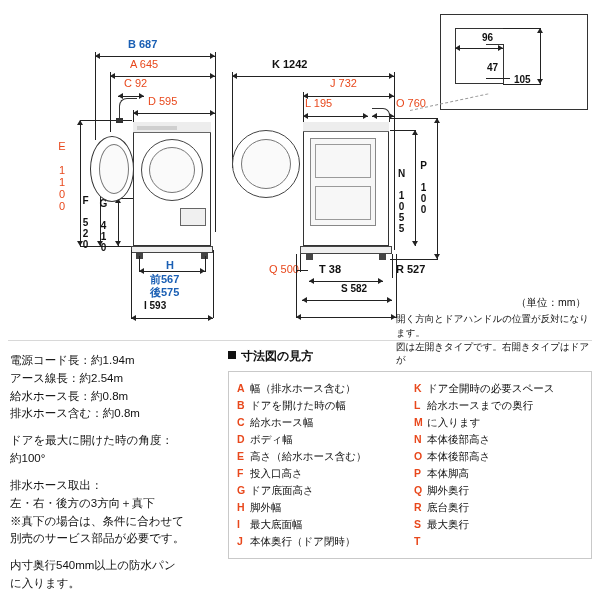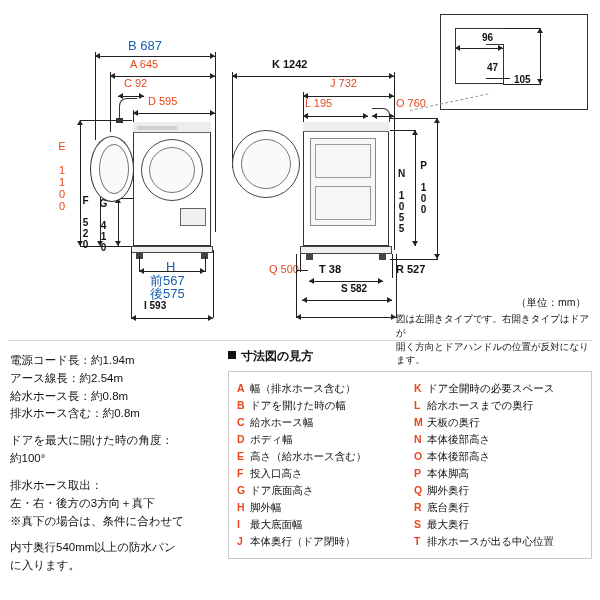--- a/index.html
+++ b/index.html
@@ -7,21 +7,21 @@
   body {
     width:600px; height:600px; background:#ffffff;
     font-family:"Liberation Sans", sans-serif;
     color:#1a1a1a; position:relative; overflow:hidden;
   }
   .stage { position:absolute; left:0; top:0; width:600px; height:600px; }
   .abs { position:absolute; }
 
   
   .dimA { color:#e8481c; font-weight:normal; font-size:11px; white-space:nowrap; }
-  .dimB { color:#1a5fb4; font-weight:normal; font-size:13px; white-space:nowrap; }
+  .dimB { color:#1a5fb4; font-weight:bold; font-size:11px; white-space:nowrap; }
   .dimK { color:#111; font-weight:bold; font-size:11px; white-space:nowrap; }
   .dimS { color:#111; font-weight:bold; font-size:10px; white-space:nowrap; }
 
   .vtext { writing-mode:vertical-rl; text-orientation:upright; letter-spacing:0px; }
 
   
   .hline { height:0; border-top:1px solid #222; }
   .vline { width:0; border-left:1px solid #222; }
   .dline { border-top:1px dashed #9a9a9a; height:0; }
 
@@ -230,38 +230,39 @@
 
   <div class="abs dimS" style="left:514px; top:74px;">105</div>
   <div class="abs vline" style="left:540px; top:28px; height:56px;"></div>
   <div class="abs arU" style="left:537px; top:28px;"></div>
   <div class="abs arD" style="left:537px; top:79px;"></div>
   <div class="abs hline" style="left:503px; top:28px; width:38px;"></div>
   <div class="abs hline" style="left:503px; top:84px; width:38px;"></div>
 
   <div class="unit">（単位：mm）</div>
   <div class="note">
+    <div>開く方向とドアハンドルの位置が反対になります。</div>
     <div>図は左開きタイプです。右開きタイプはドアが</div>
-    <div>開く方向とドアハンドルの位置が反対になります。</div>
   </div>
 
   <div class="abs hline" style="left:8px; top:340px; width:584px; border-top:1px solid #d8d8d8;"></div>
 
   <div class="info">
     <div>電源コード長：約1.94m</div>
     <div>アース線長：約2.54m</div>
     <div>給水ホース長：約0.8m</div>
     <div>排水ホース含む：約0.8m</div>
     <div class="gap"></div>
     <div>ドアを最大に開けた時の角度：</div>
     <div>約100°</div>
     <div class="gap"></div>
     <div>排水ホース取出：</div>
     <div>左・右・後方の3方向＋真下</div>
     <div>※真下の場合は、条件に合わせて</div>
+    <div>別売のサービス部品が必要です。</div>
     <div class="gap"></div>
     <div>内寸奥行540mm以上の防水パン</div>
     <div>に入ります。</div>
   </div>
 
   <div class="legend">
     <div class="legend-title">
       <span class="sq"></span><span>寸法図の見方</span>
     </div>
     <div class="legend-box">
@@ -312,21 +313,21 @@
           <div class="lrow">
               <span class="lkey">K</span>
               <span class="ltxt">ドア全開時の必要スペース</span>
             </div>
           <div class="lrow">
               <span class="lkey">L</span>
               <span class="ltxt">給水ホースまでの奥行</span>
             </div>
           <div class="lrow">
               <span class="lkey">M</span>
-              <span class="ltxt">天板の奥行</span>
+              <span class="ltxt">に入ります</span>
             </div>
           <div class="lrow">
               <span class="lkey">N</span>
               <span class="ltxt">本体後部高さ</span>
             </div>
           <div class="lrow">
               <span class="lkey">O</span>
               <span class="ltxt">本体後部高さ</span>
             </div>
           <div class="lrow">
@@ -340,20 +341,19 @@
           <div class="lrow">
               <span class="lkey">R</span>
               <span class="ltxt">底台奥行</span>
             </div>
           <div class="lrow">
               <span class="lkey">S</span>
               <span class="ltxt">最大奥行</span>
             </div>
           <div class="lrow">
               <span class="lkey">T</span>
-              <span class="ltxt">排水ホースが出る中心位置</span>
             </div>
         </div>
       </div>
     </div>
   </div>
 
 </div>
 
 </body></html>

